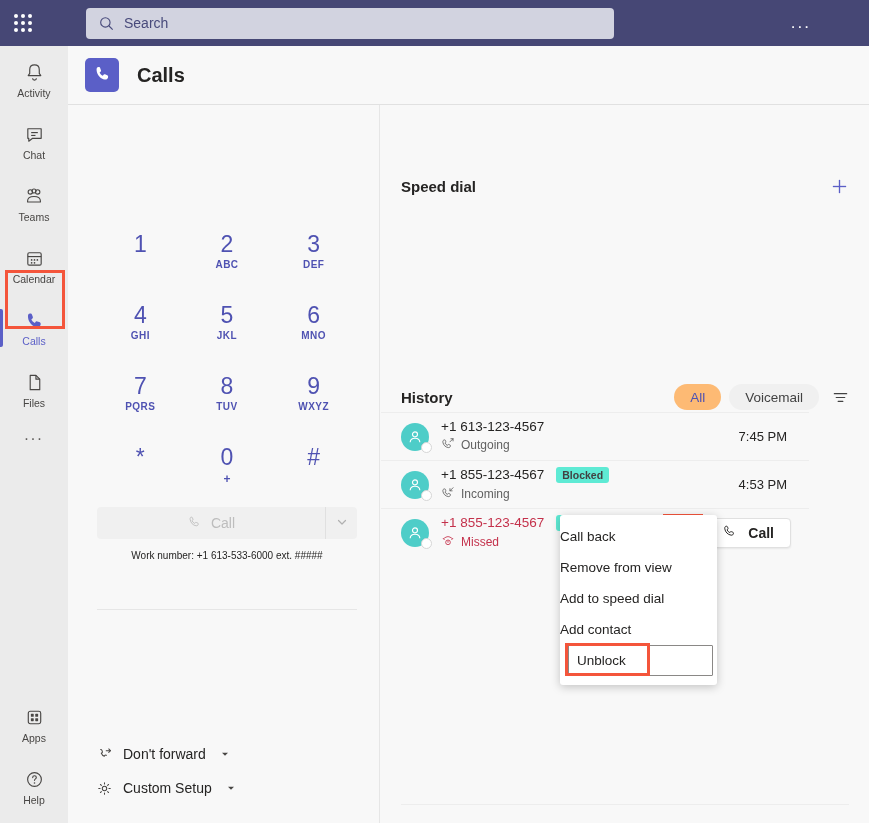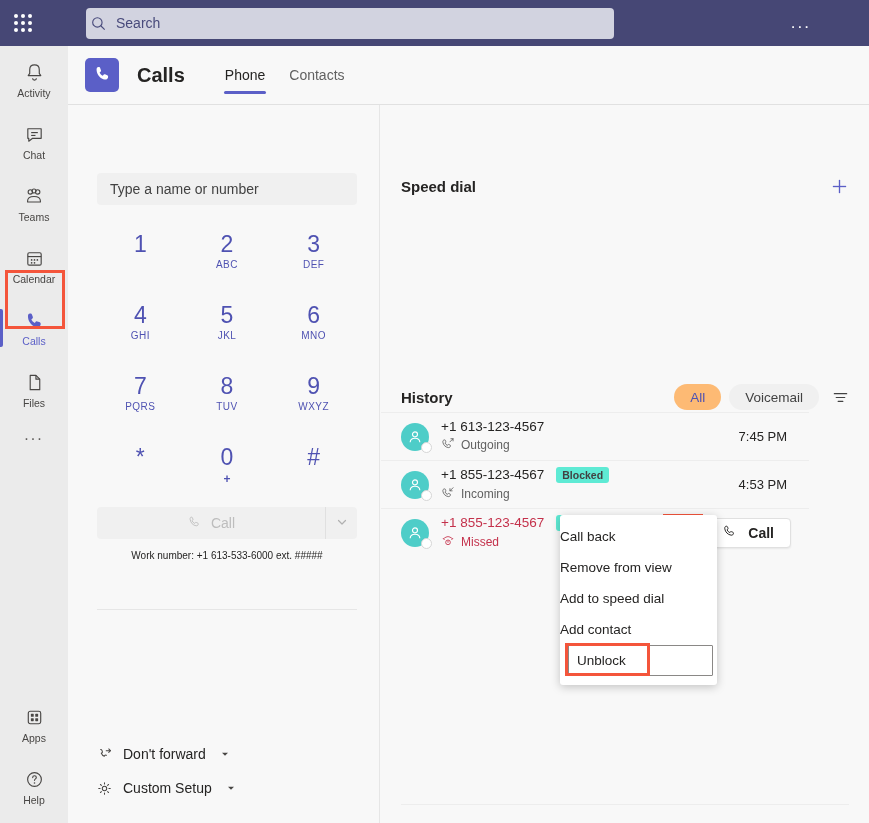--- a/index.html
+++ b/index.html
@@ -19,21 +19,21 @@
   }
   .waffle {
     width: 46px; height: 46px; display: flex; align-items: center; justify-content: center;
     cursor: pointer;
   }
   .waffle-grid { display: grid; grid-template-columns: repeat(3, 4px); grid-gap: 3px; }
   .waffle-dot { width: 4px; height: 4px; border-radius: 50%; background: #ffffff; }
   .searchbox {
     margin-left: 40px; width: 528px; height: 31px;
     background: #d2d3e0; border-radius: 4px;
-    display: flex; align-items: center; padding: 0 5px; cursor: text;
+    display: flex; align-items: center; padding: 0 13px; cursor: text;
   }
   .searchbox .s-icon { margin-right: 10px; display: flex; }
   .search-text { font-size: 14px; color: #484a7b; }
   .topbar-more {
     position: absolute; right: 58px; top: 0; height: 46px;
     display: flex; align-items: center; cursor: pointer;
     letter-spacing: 2px; color: #ffffff; font-size: 17px; line-height: 8px;
   }
 
   
@@ -101,21 +101,21 @@
     background: #f0f0f0; border-radius: 4px; display: flex; align-items: center;
     padding-left: 13px; cursor: text;
   }
   .numinput .ph { font-size: 14px; color: #424242; }
   .keypad {
     position: absolute; left: 29px; top: 124px; width: 260px;
     display: grid; grid-template-columns: repeat(3, 1fr); row-gap: 18px;
   }
   .key { display: flex; flex-direction: column; align-items: center; cursor: pointer; height: 53px; }
   .key .d { font-size: 23px; color: #4f52b2; font-weight: 500; line-height: 30px; }
-  .key .sub { font-size: 10px; color: #4f52b2; font-weight: normal; letter-spacing: 0.5px; }
+  .key .sub { font-size: 10px; color: #4f52b2; font-weight: bold; letter-spacing: 0.5px; }
   .key .plus { font-size: 12px; color: #4f52b2; font-weight: bold; }
   .callrow {
     position: absolute; left: 29px; top: 402px; width: 260px; height: 32px;
     display: flex;
   }
   .callbtn {
     flex: 1; background: #f0f0f0; border-radius: 4px 0 0 4px;
     display: flex; align-items: center; justify-content: center; cursor: default;
   }
   .callbtn .t { font-size: 14px; color: #bdbdbd; margin-left: 9px; }
@@ -356,32 +356,25 @@
 
     <div class="page-head">
       <div class="app-badge">
         <span>
           <svg width="19" height="19" viewBox="0 0 22 22">
               <path d="M6.5 3.6c1.1 0 1.6.5 2 1.6l.7 2c.3.9.1 1.4-.6 1.9l-.9.6c.6 1.7 2 3.1 3.7 3.8l.6-.9c.5-.7 1-.9 1.9-.6l2 .7c1.1.4 1.6.9 1.6 2 0 2.2-1.7 3.6-3.9 3.3C9 17.3 4.7 13 4.2 7.5 4 5.3 4.4 3.6 6.5 3.6z" fill="#ffffff"></path>
             </svg>
         </span>
       </div>
       <div class="page-title">Calls</div>
-      <div class="tabs">
-        <div class="tab sel">Phone</div>
-        <div class="tab">Contacts</div>
-      </div>
       <div class="head-divider"></div>
     </div>
 
     <div class="dialpanel">
 
-      <div class="numinput">
-        <span class="ph">Type a name or number</span>
-      </div>
 
       <div class="keypad">
         <div class="key">
           <span class="d">1</span>
           <span class="sub"></span>
         </div>
         <div class="key">
           <span class="d">2</span>
           <span class="sub">ABC</span>
         </div>

